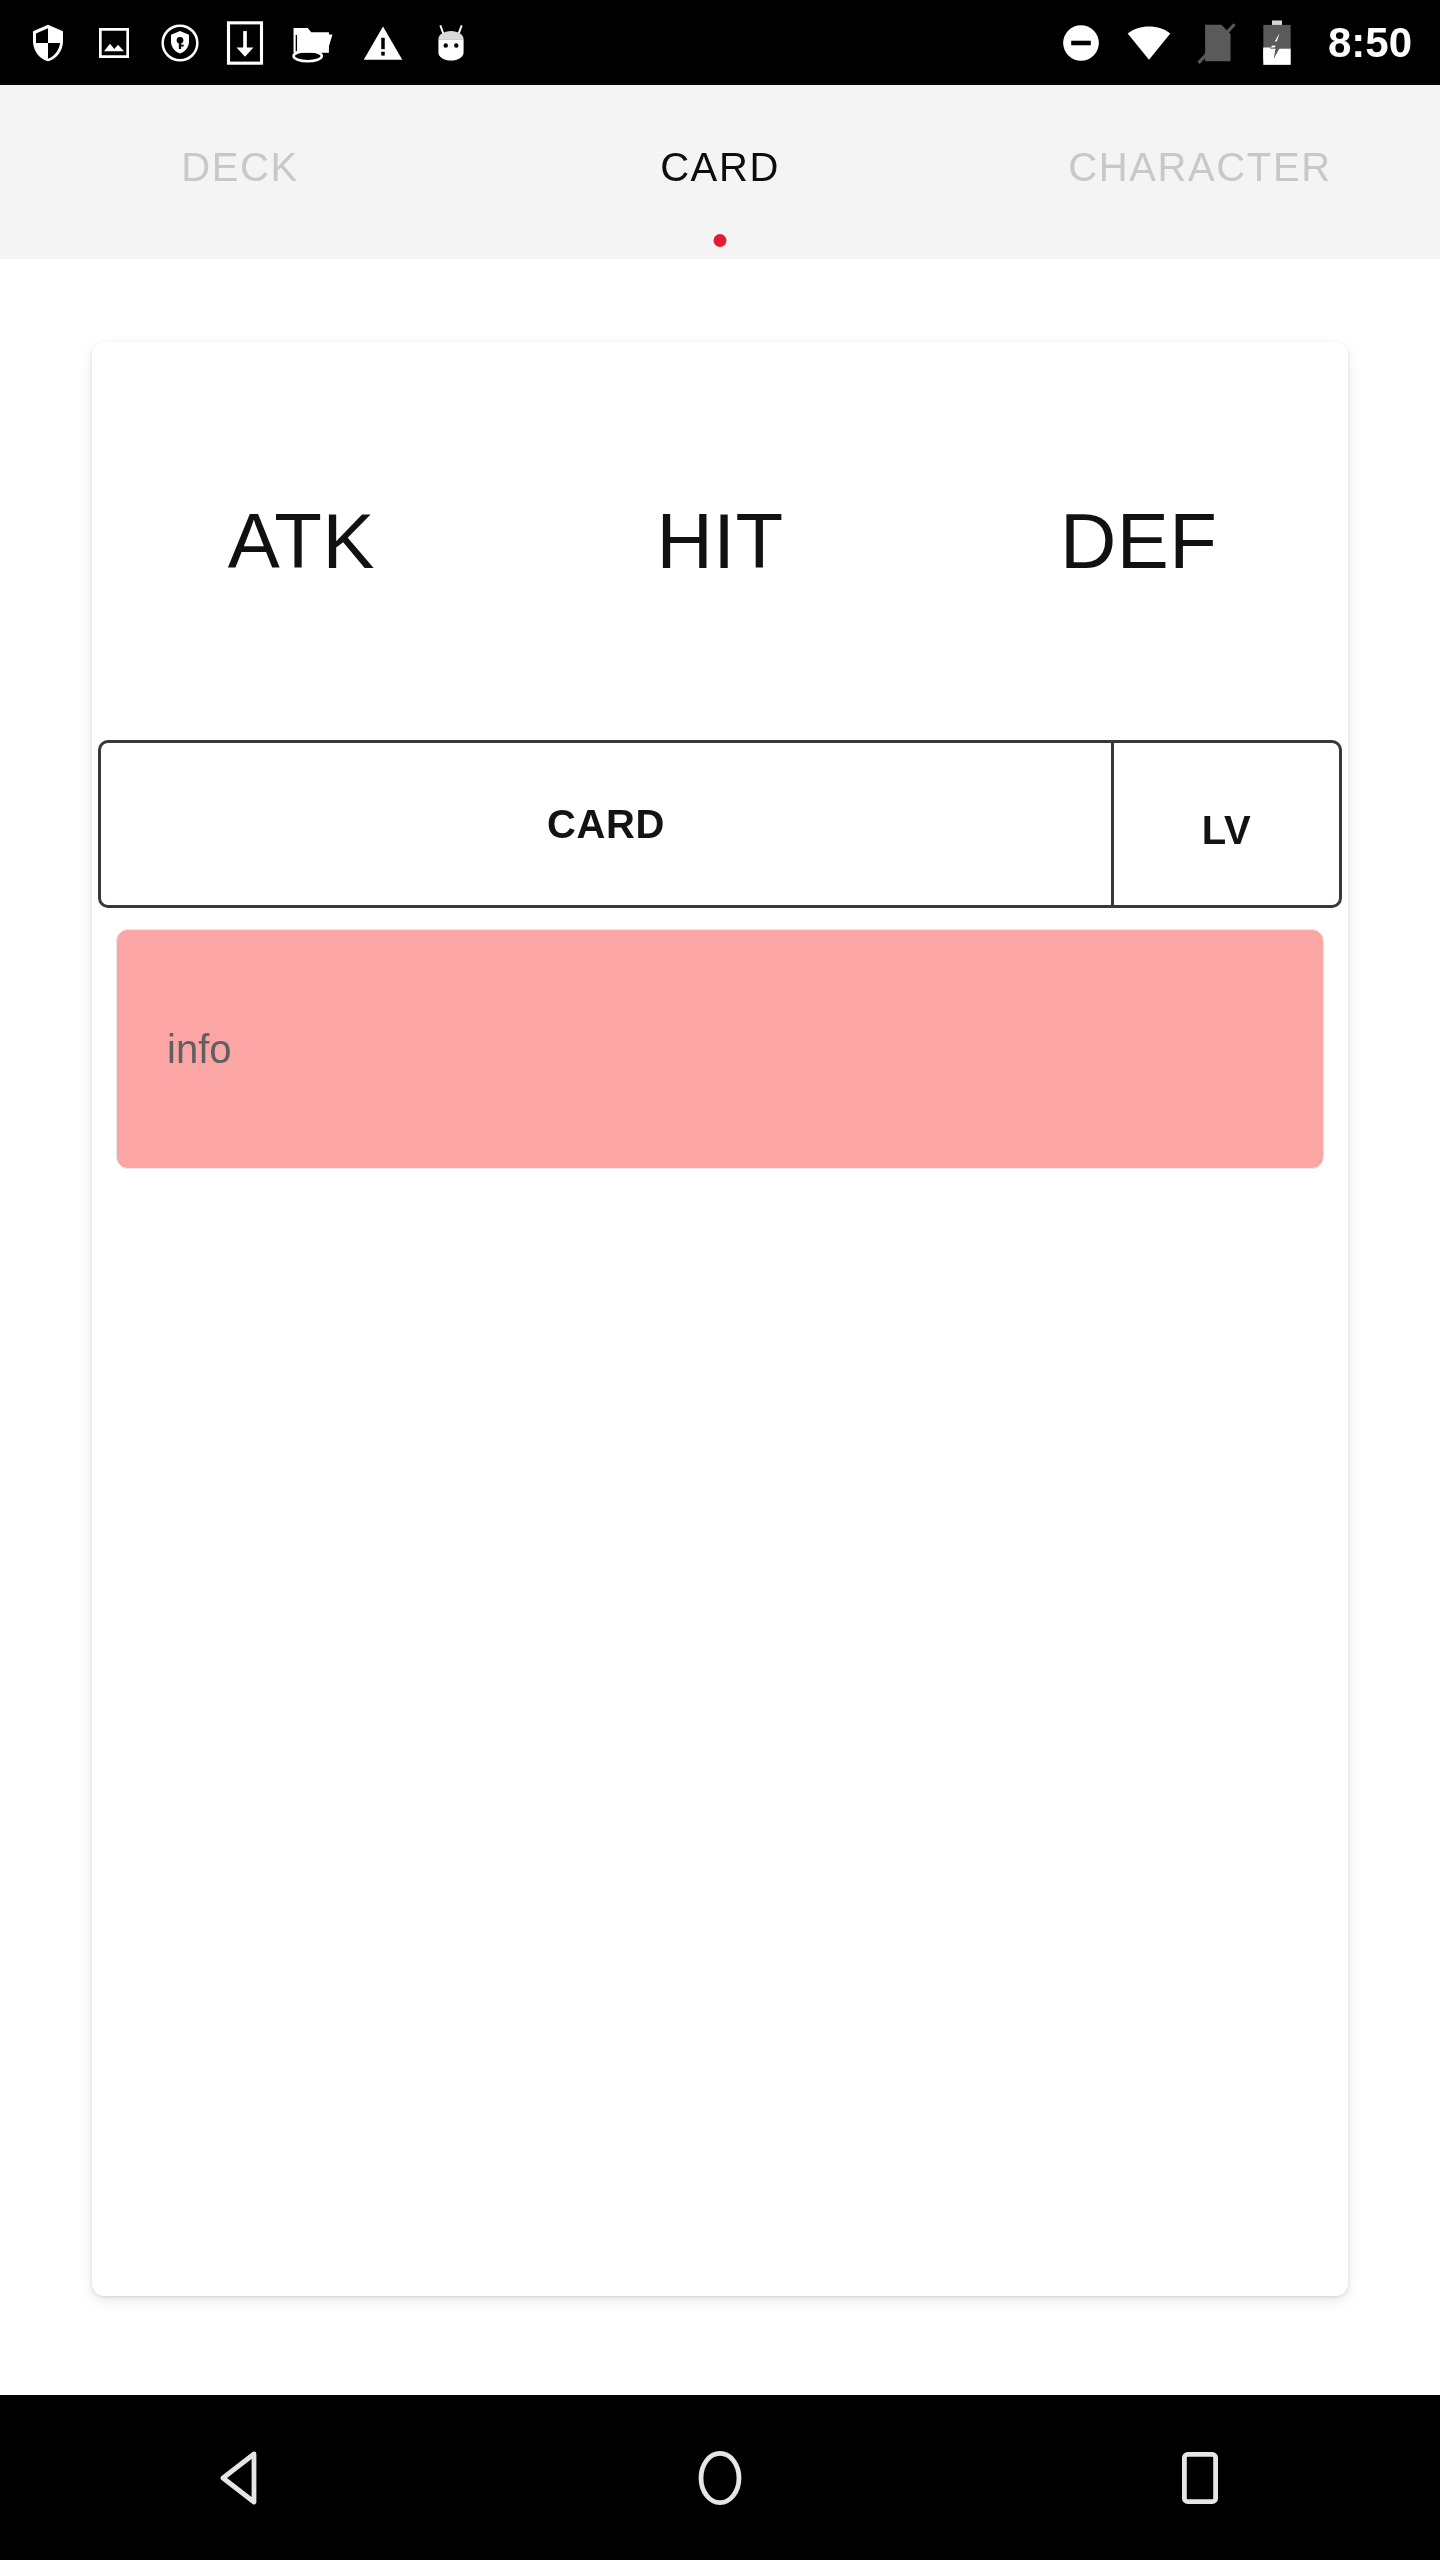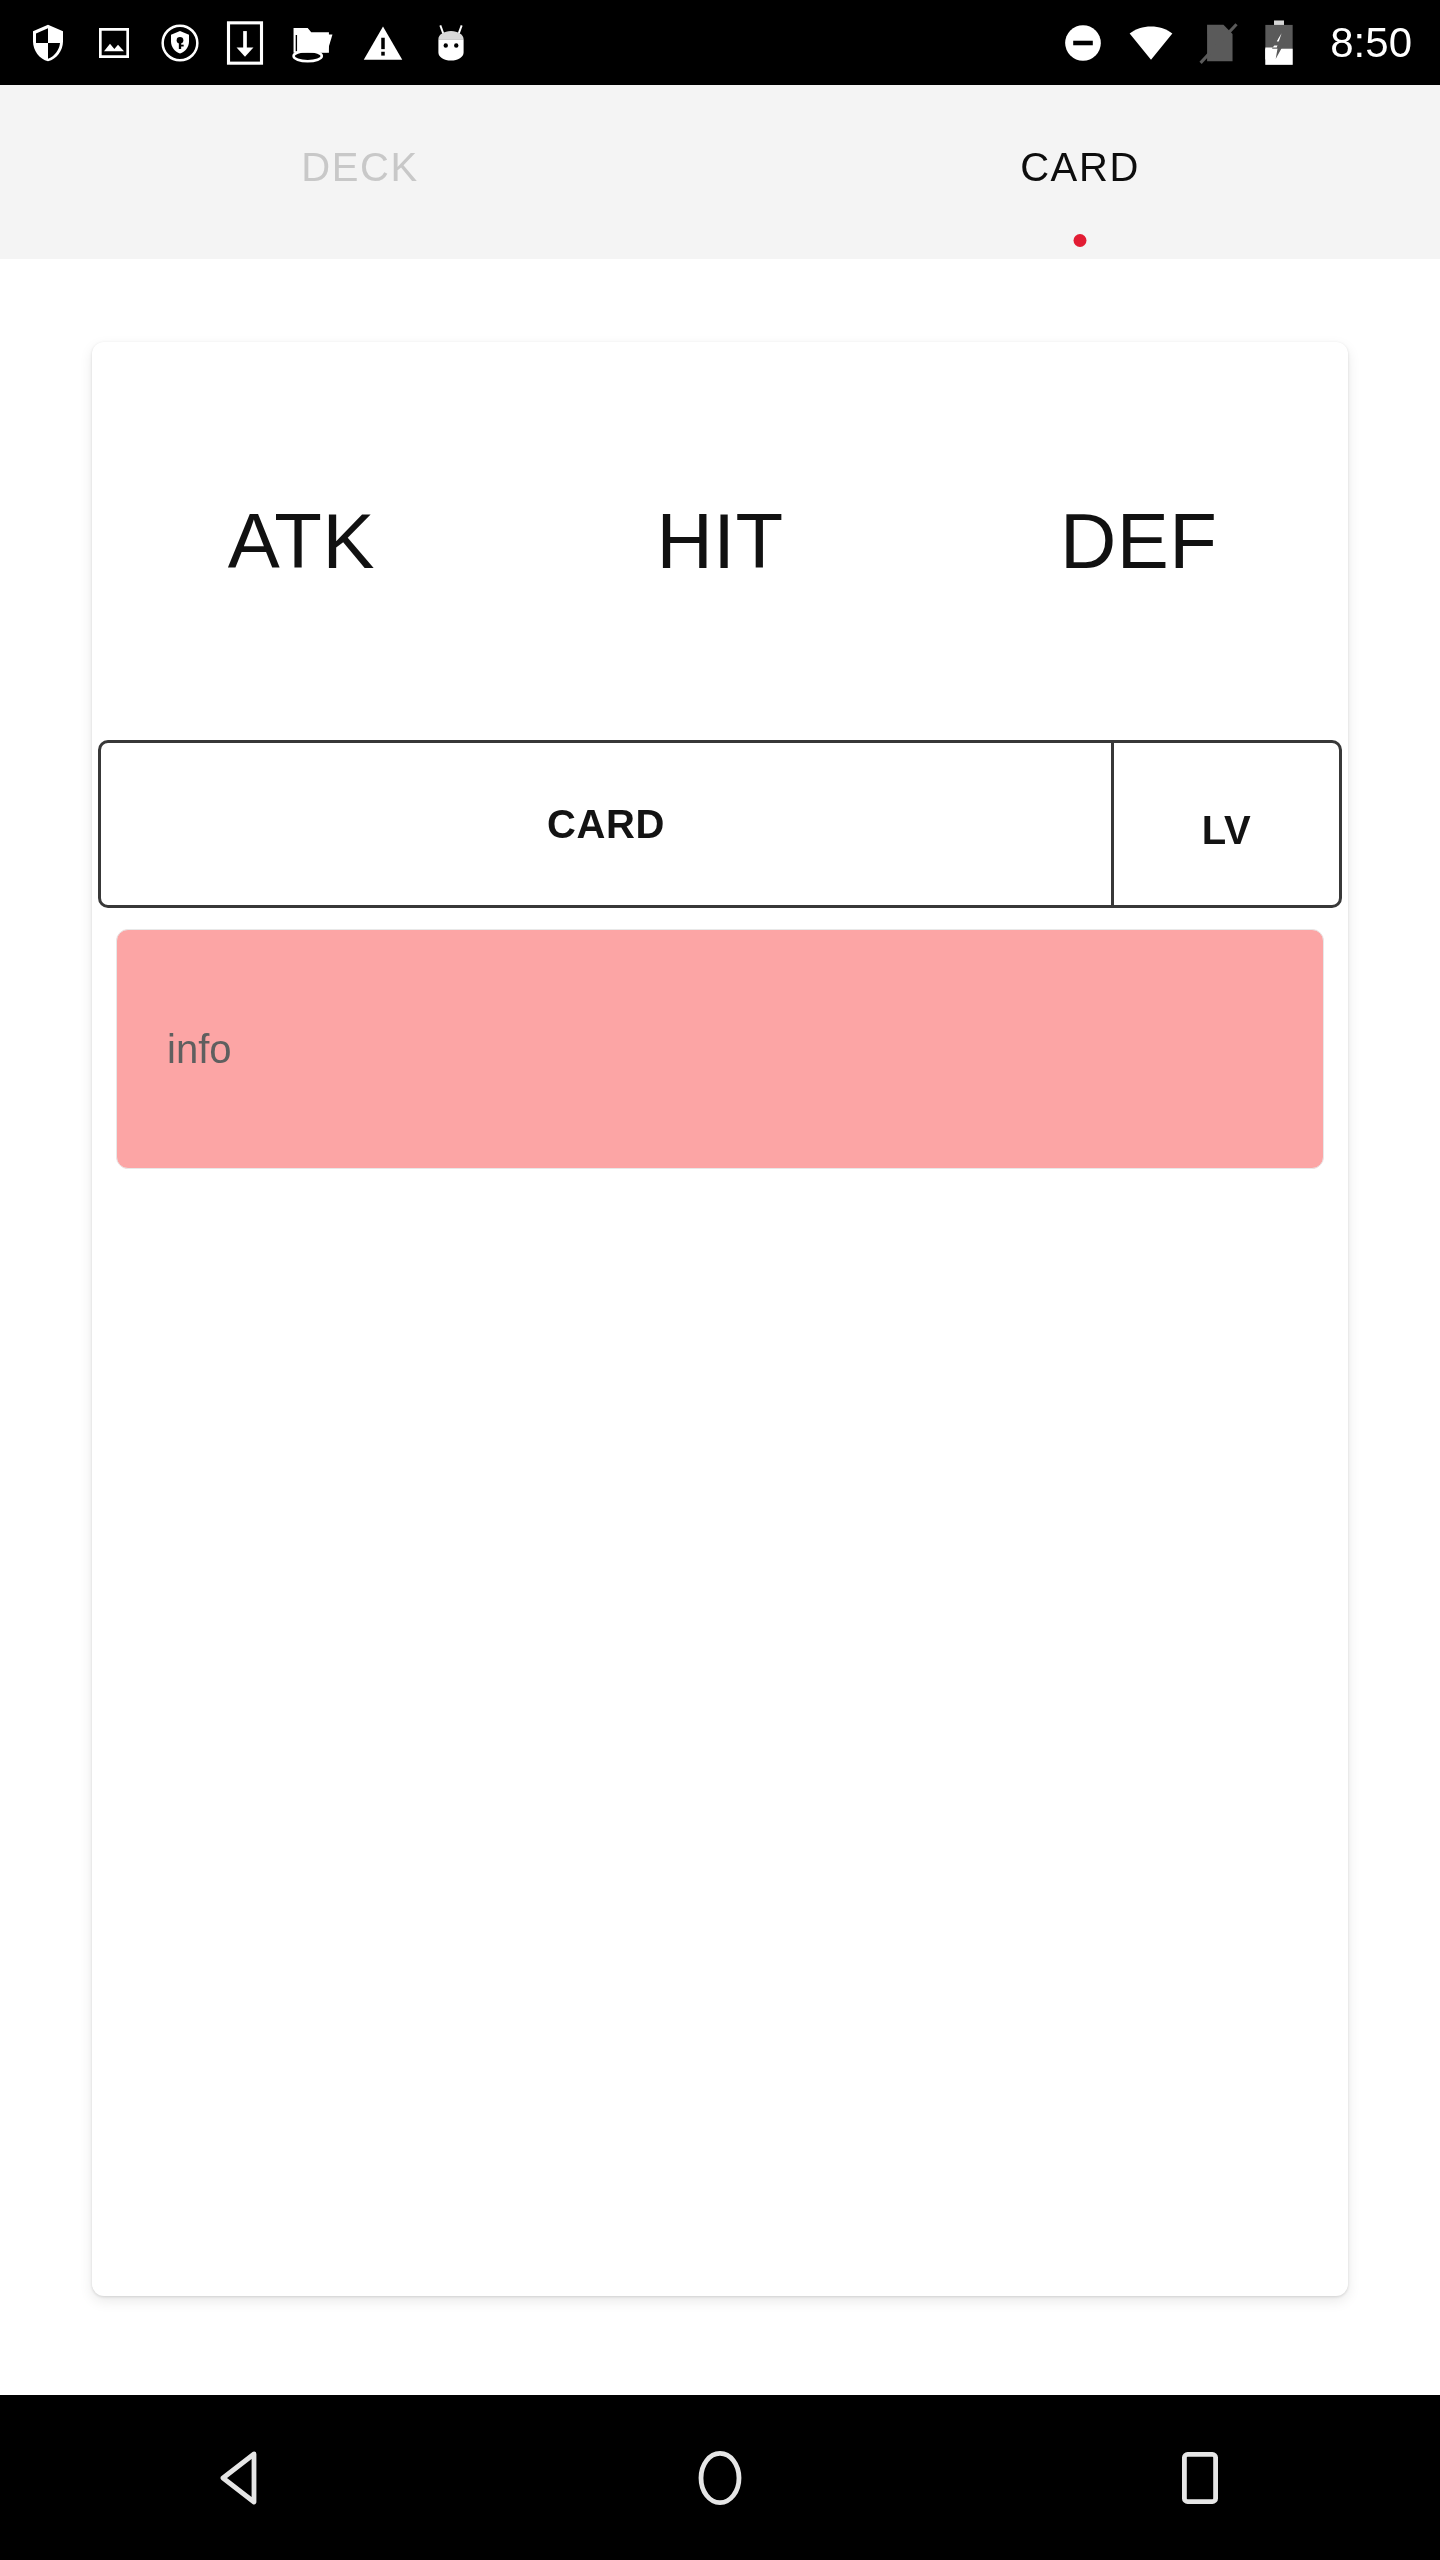--- a/index.html
+++ b/index.html
@@ -31,21 +31,21 @@
   }
   .status-right {
     display: flex;
     align-items: center;
     gap: 24px;
   }
   .sicon { display: block; }
   .clock {
     color: #ffffff;
     font-size: 42px;
-    font-weight: 400;
+    font-weight: 700;
     letter-spacing: 0px;
     margin-left: 10px;
     font-family: "Liberation Sans", sans-serif;
   }
 
   
   .tab-bar {
     position: absolute;
     top: 85px; left: 0;
     width: 1440px;
@@ -279,20 +279,23 @@
 
   <div class="tab">
     <span class="tab-label">DECK</span>
   </div>
 
   <div class="tab active">
     <span class="tab-label">CARD</span>
     <span class="tab-dot"></span>
   </div>
 
+  <div class="tab">
+    <span class="tab-label">CHARACTER</span>
+  </div>
 
 </div>
 
 <div class="content">
 
   <div class="main-card">
 
     <div class="stats-row">
       <div class="stat-cell">
         <span class="stat-label">ATK</span>

